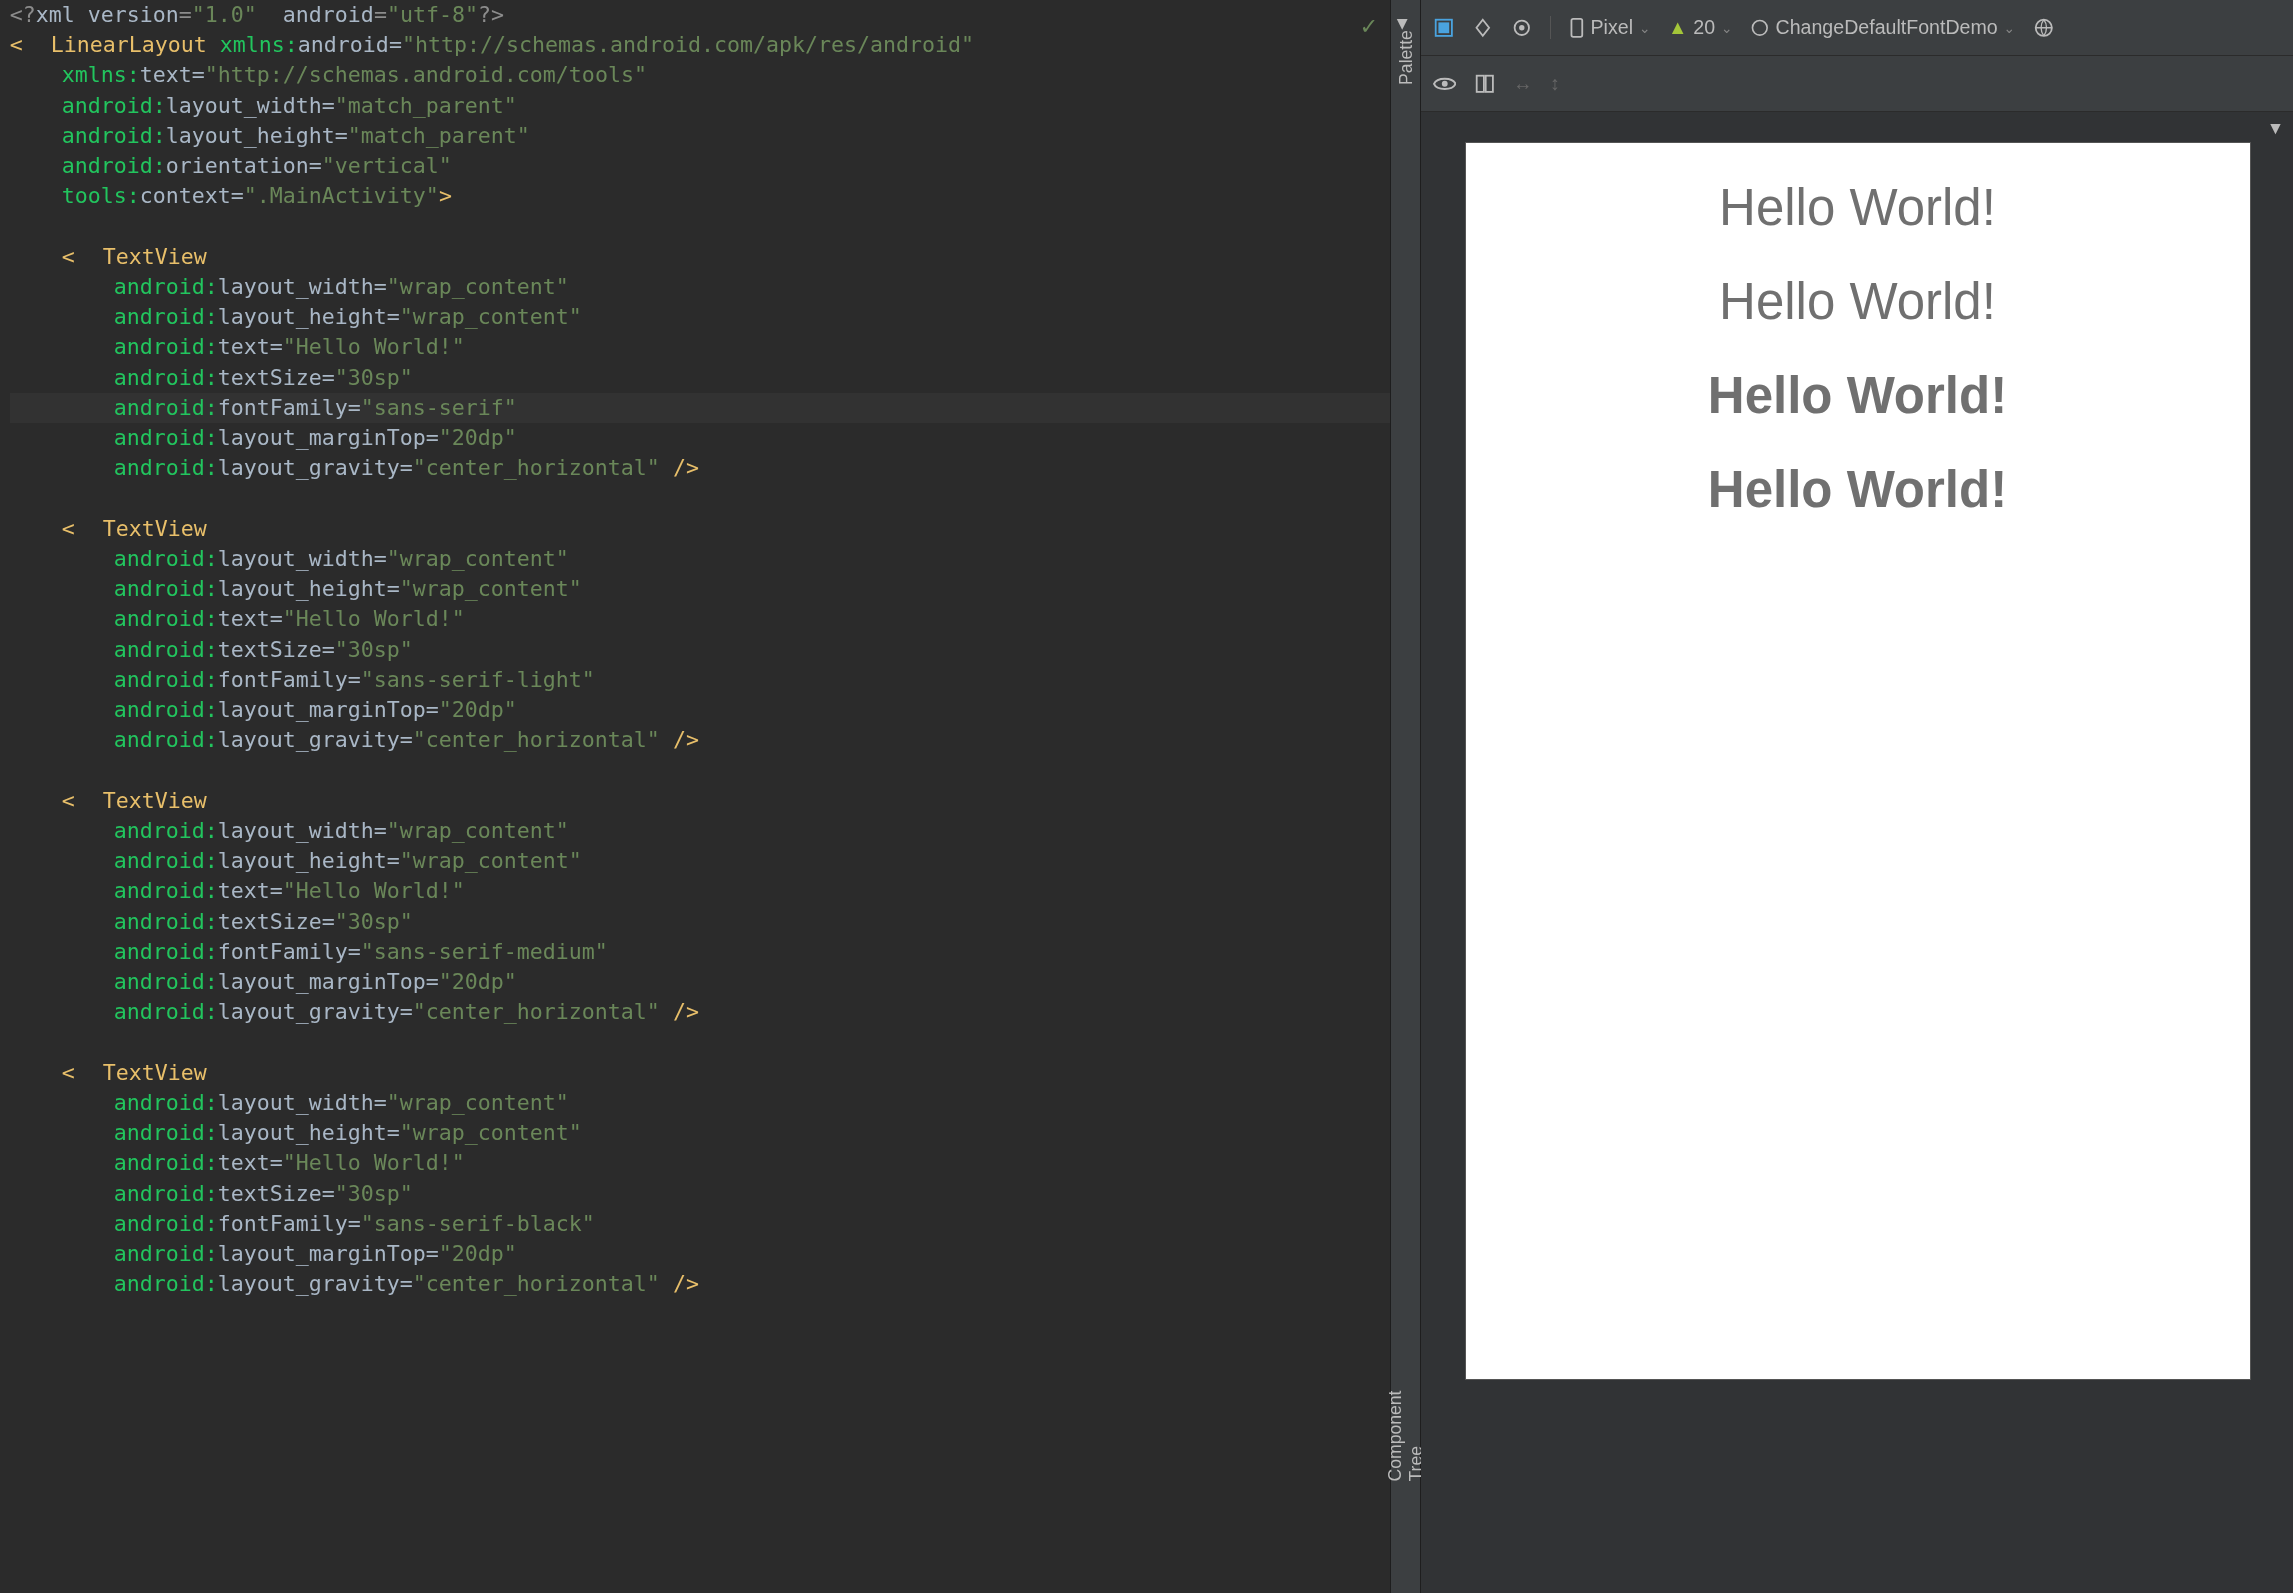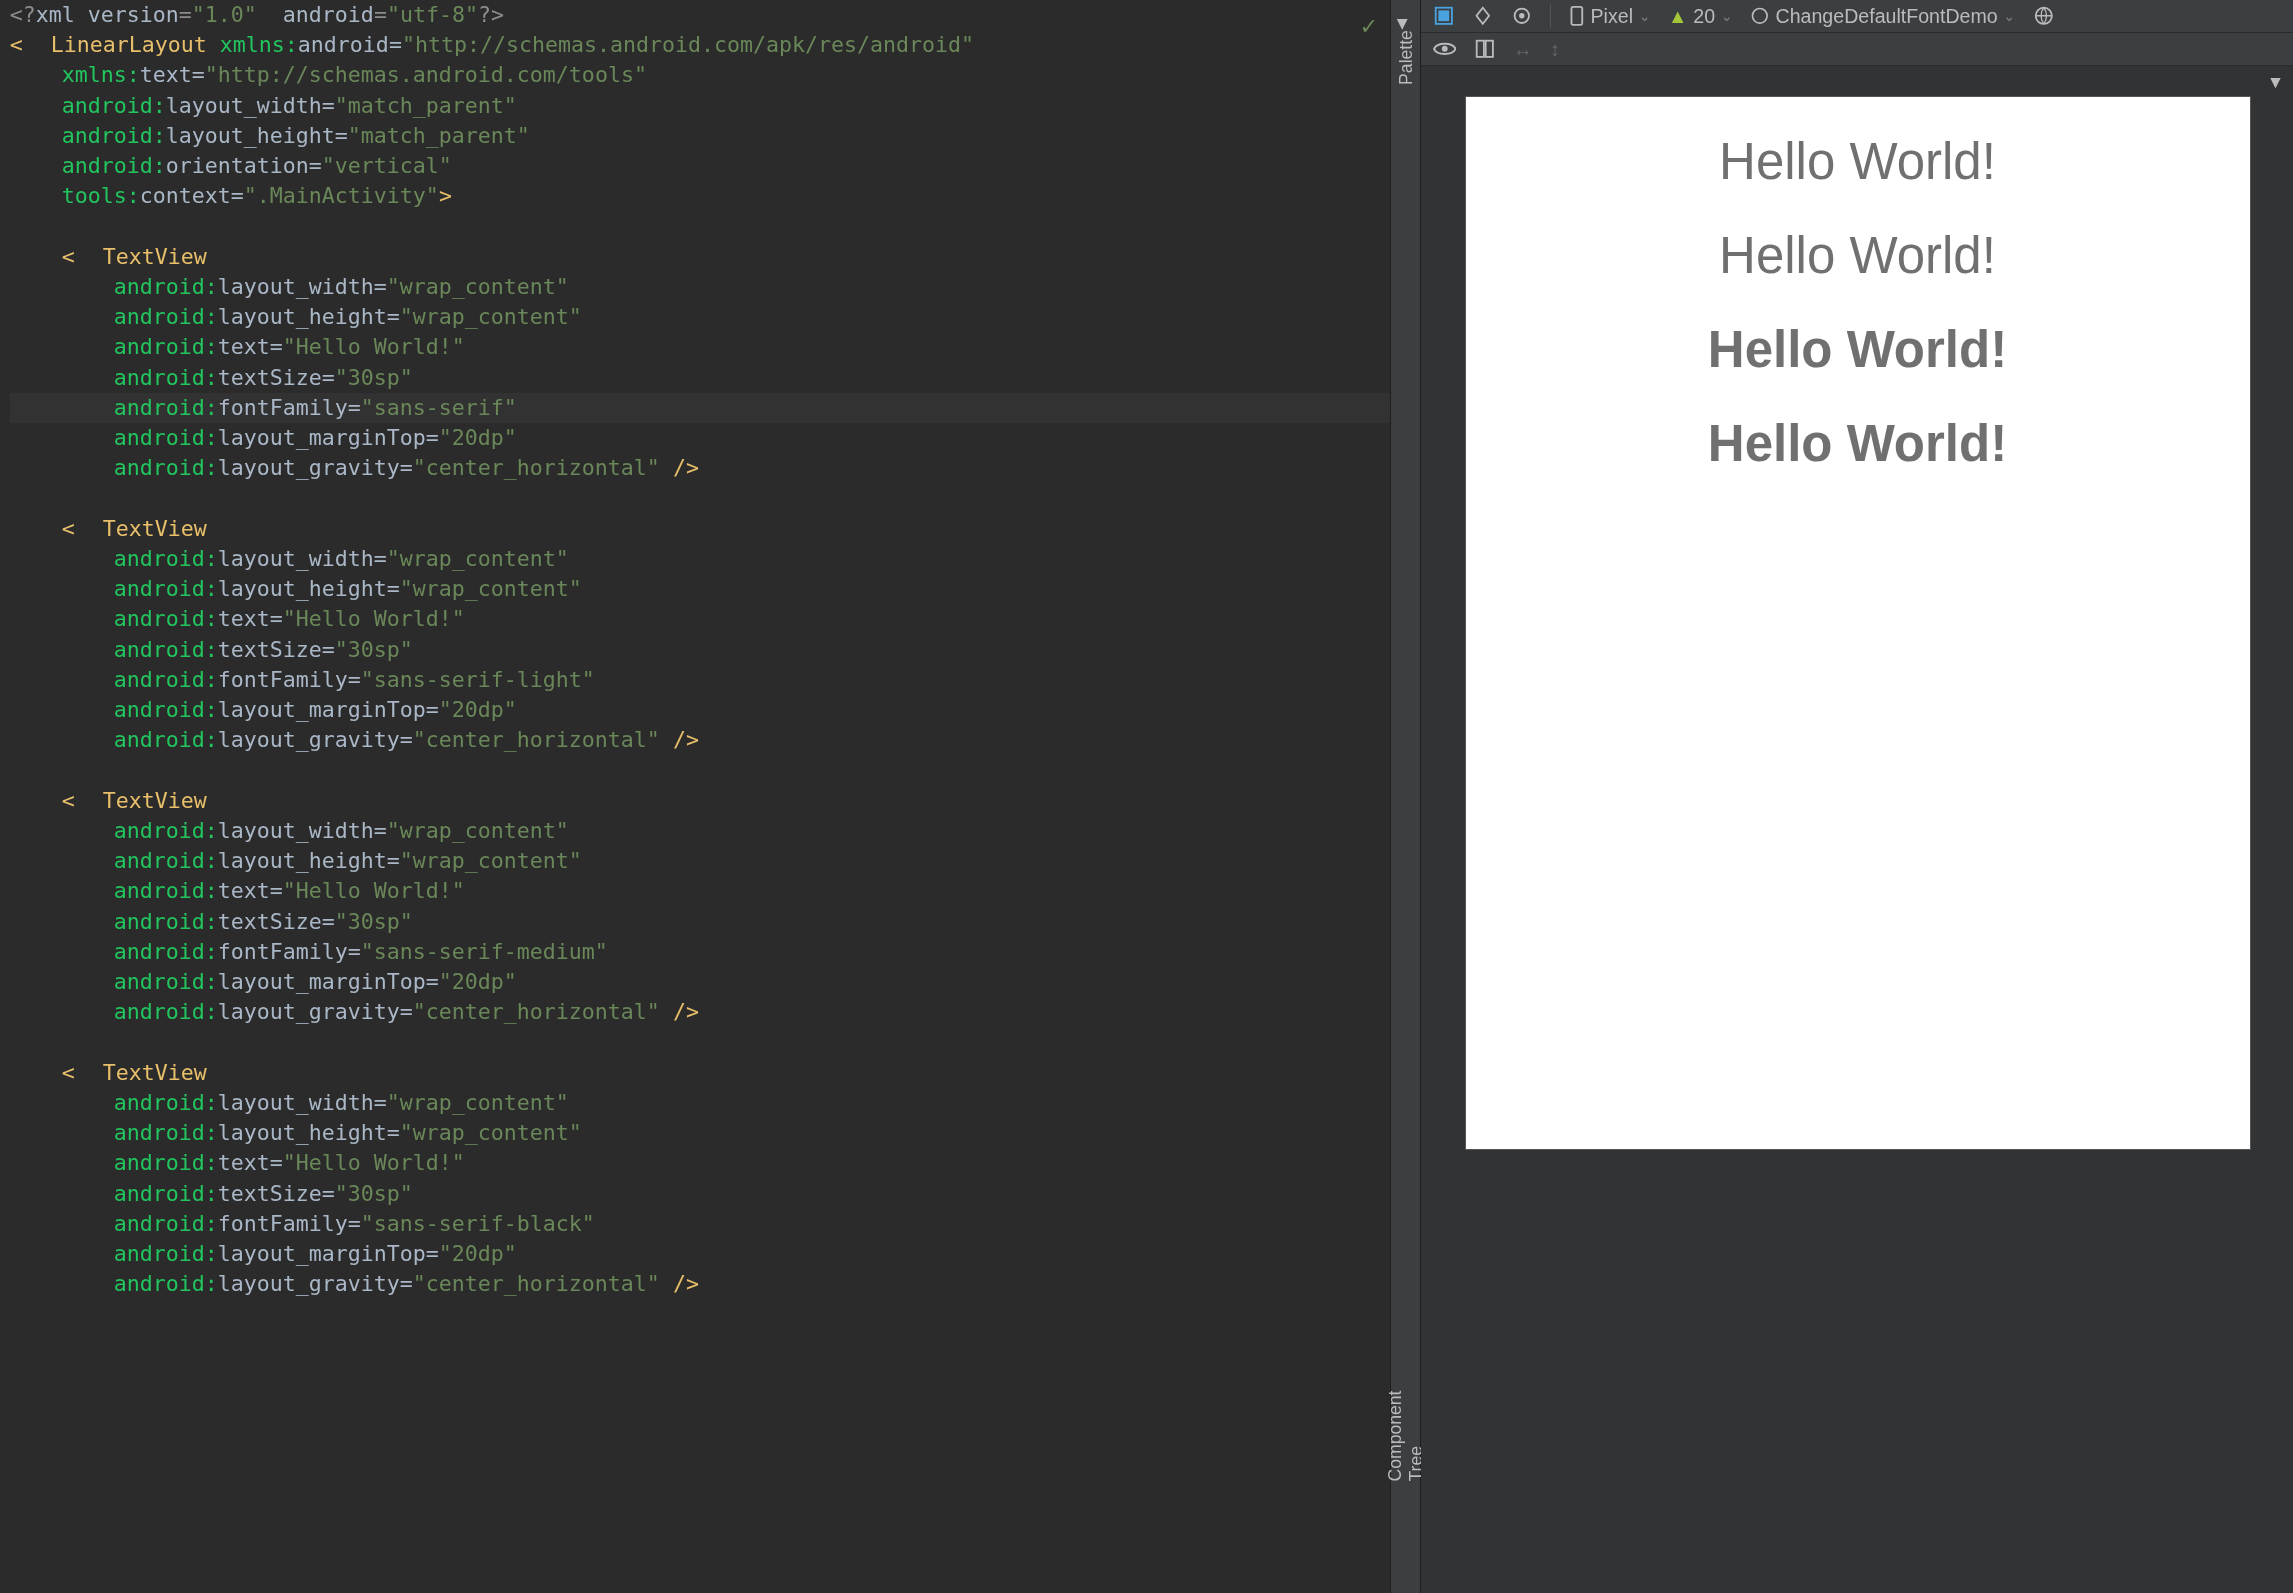--- a/index.html
+++ b/index.html
@@ -68,21 +68,21 @@
   }
 
   
   .design-pane {
     flex: 1;
     background: #3c3f41;
     display: flex;
     flex-direction: column;
   }
   .toolbar-row {
-    height: 33px;
+    height: 56px;
     display: flex;
     align-items: center;
     gap: 17.6px;
     padding: 0 11.8px;
     border-bottom: 1px solid #2b2b2b;
     color: #bbb;
     font-family: sans-serif;
     font-size: 19.6px;
   }
   .toolbar-row.second { border-bottom: 1px solid #2b2b2b; }
@@ -95,21 +95,21 @@
     flex:1;
     background:#313335;
     position: relative;
     display:flex;
     justify-content:center;
     align-items:flex-start;
     padding-top:31px;
   }
   .device {
     width: 784px;
-    height: 1052px;
+    height: 1236px;
     background:#fff;
     box-shadow: 0 0 0 1px #555;
   }
   .device .hw {
     text-align:center;
     color:#707070;
     font-family: sans-serif;
     margin-top: 35px;
     font-size:51px;
   }

